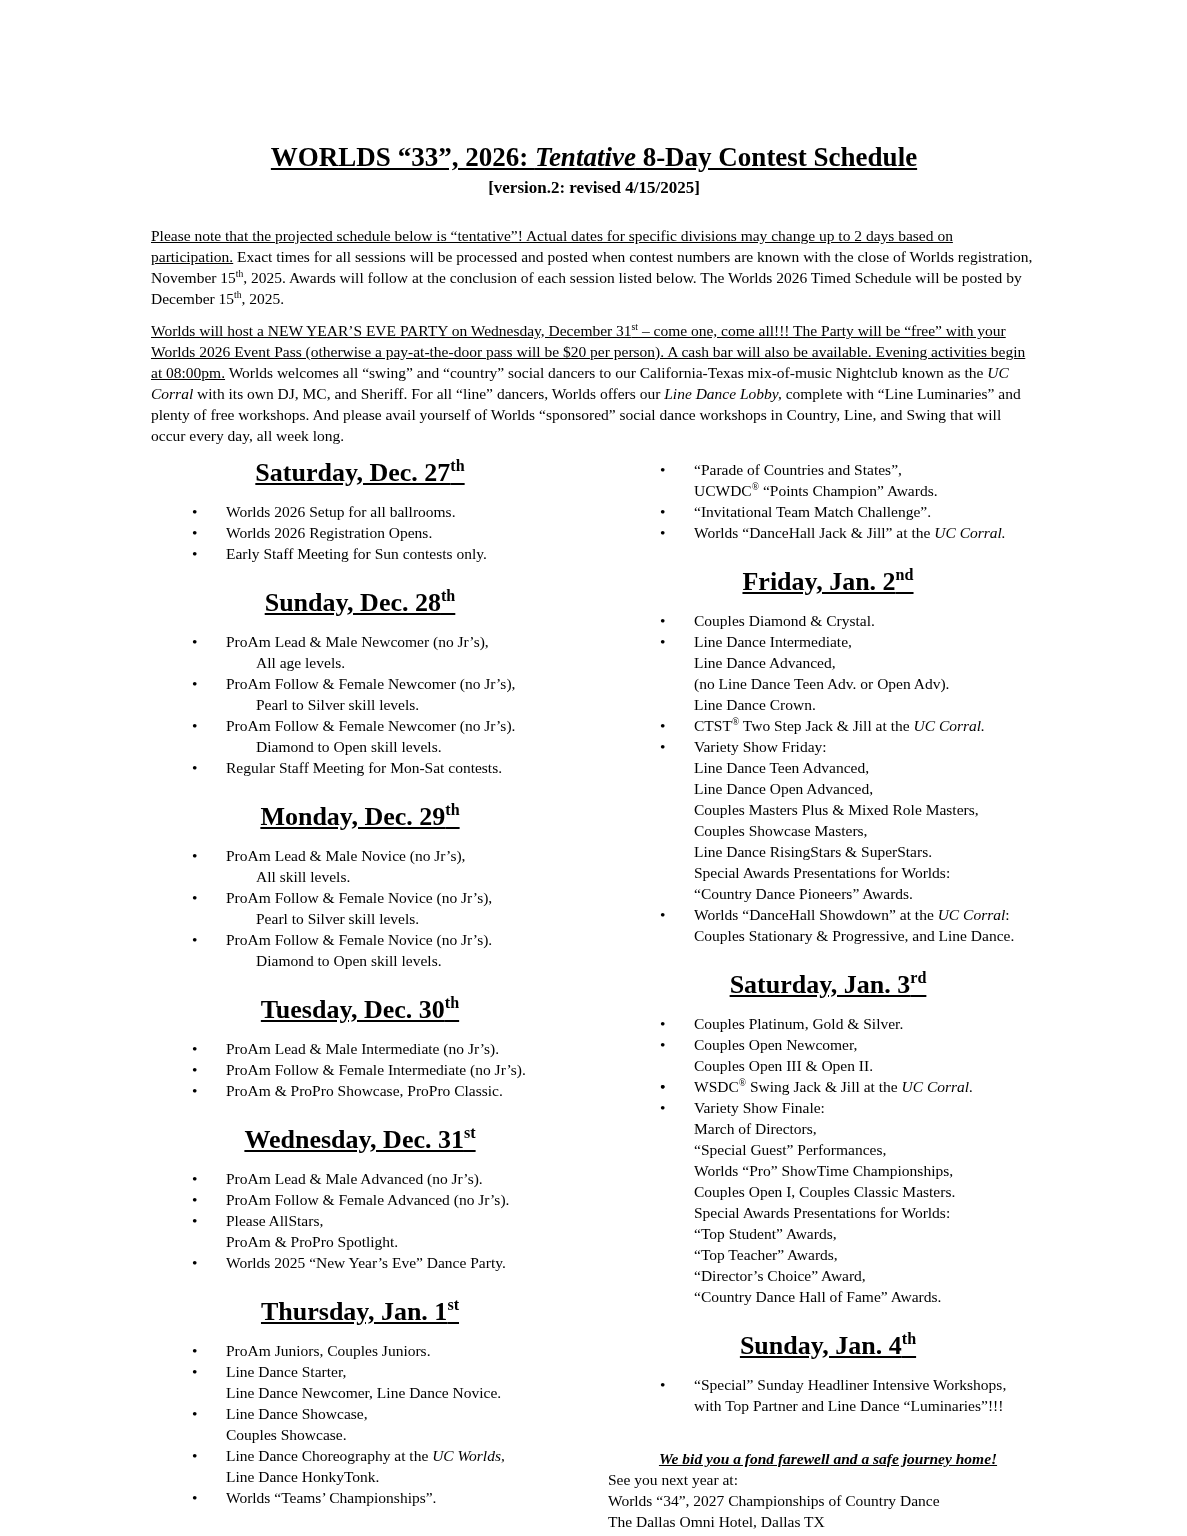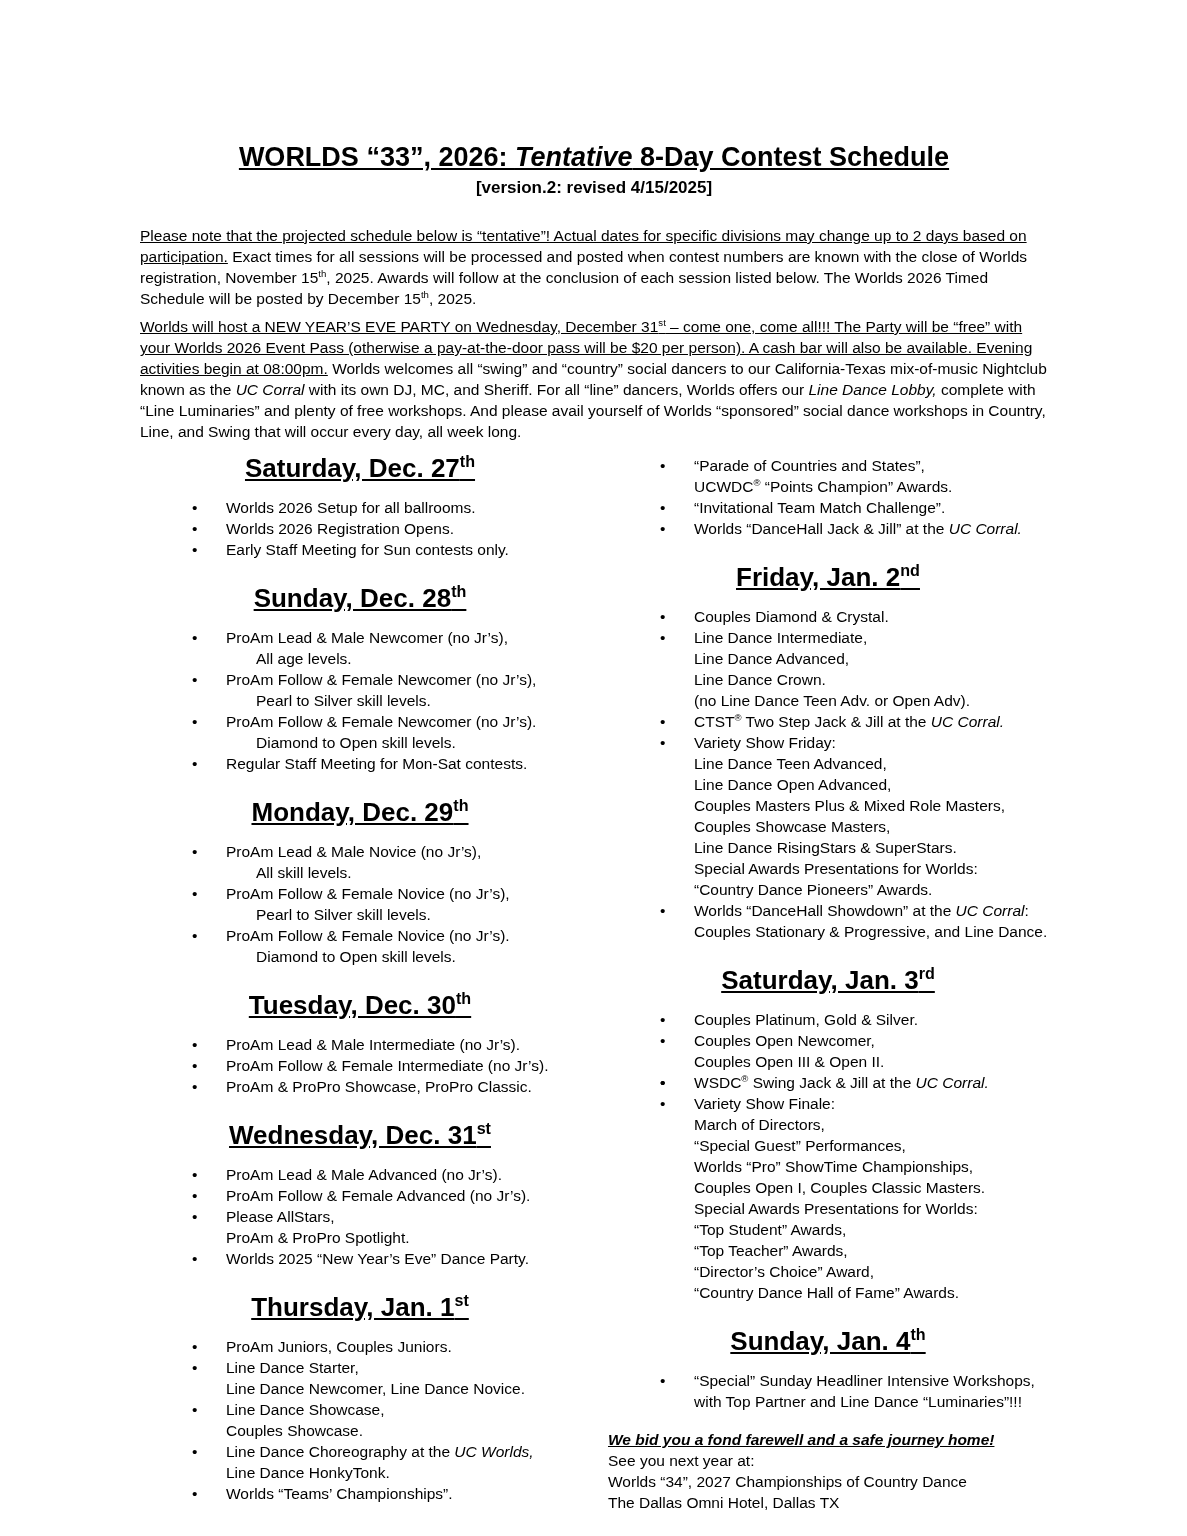--- a/index.html
+++ b/index.html
@@ -4,61 +4,62 @@
 <style>
   html, body { margin: 0; padding: 0; background: #ffffff; }
   .page {
     position: relative;
     width: 1187px;
     height: 1536px;
     box-sizing: border-box;
     padding: 142px 139px 0 140px;
     background: #ffffff;
     color: #000000;
-    font-family: Liberation Sans, sans-serif;
+    font-family: Liberation Serif, serif;
     font-size: 15.5px;
     line-height: 21px;
     overflow: hidden;
   }
   .doc-title {
     text-align: center;
     font-size: 27px;
     line-height: 31px;
     font-weight: bold;
     text-decoration: underline;
     margin: 0;
   }
   .version {
     text-align: center;
     font-weight: bold;
     font-size: 17px;
     margin-top: 4px;
   }
-  .intro-p { margin: 0; }
+  .intro-p { margin: 11px; }
   .intro-p.first { margin-top: 27px; }
   .intro-p.second { margin-top: 7px; }
   .cols { display: flex; gap: 28px; margin-top: 13px; }
   .col { width: 440px; }
   .day-heading {
     font-size: 26px;
     line-height: 27px;
     font-weight: bold;
     text-decoration: underline;
     text-align: center;
     margin: 25px 0 15px 0;
   }
   .sections > section:first-child .day-heading { margin-top: 0; }
   .bullet-item { position: relative; padding-left: 86px; }
   .bullet { position: absolute; left: 52px; top: 0; }
   .line.ind1 { padding-left: 30px; }
   sup { font-size: 0.62em; line-height: 0; vertical-align: super; }
   i { font-style: italic; }
   u { text-decoration: underline; }
   .farewell {
-    margin-top: 17px;
+    margin-top: 32px;
+    text-align: center;
     font-weight: bold;
     font-style: italic;
     text-decoration: underline;
   }
   .footer-line { }
 </style>
 </head>
 <body>
 
 <div class="page">
@@ -209,22 +210,22 @@
           <section class="day-section">
             <h2 class="day-heading">Friday, Jan. 2<sup>nd</sup></h2>
             <div class="bullet-item">
               <span class="bullet">•</span>
               <div class="line">Couples Diamond &amp; Crystal.</div>
             </div>
             <div class="bullet-item">
               <span class="bullet">•</span>
               <div class="line">Line Dance Intermediate,</div>
               <div class="line">Line Dance Advanced,</div>
+              <div class="line">(no Line Dance Teen Adv. or Open Adv).</div>
               <div class="line">Line Dance Crown.</div>
-              <div class="line">(no Line Dance Teen Adv. or Open Adv).</div>
             </div>
             <div class="bullet-item">
               <span class="bullet">•</span>
               <div class="line">CTST<sup>®</sup> Two Step Jack &amp; Jill at the <i>UC Corral.</i></div>
             </div>
             <div class="bullet-item">
               <span class="bullet">•</span>
               <div class="line">Variety Show Friday:</div>
               <div class="line">Line Dance Teen Advanced,</div>
               <div class="line">Line Dance Open Advanced,</div>

